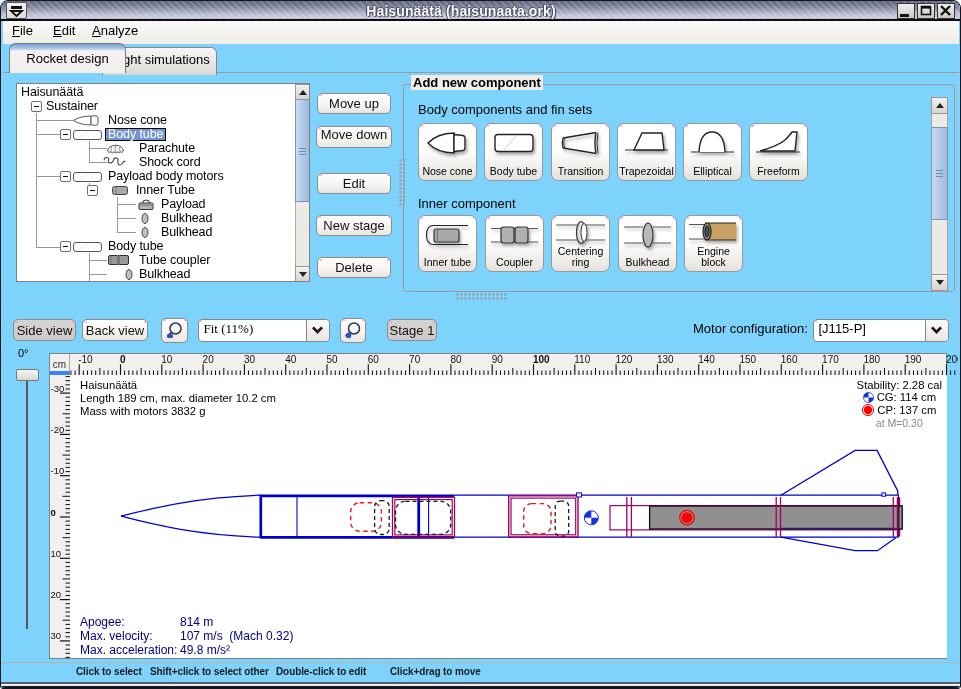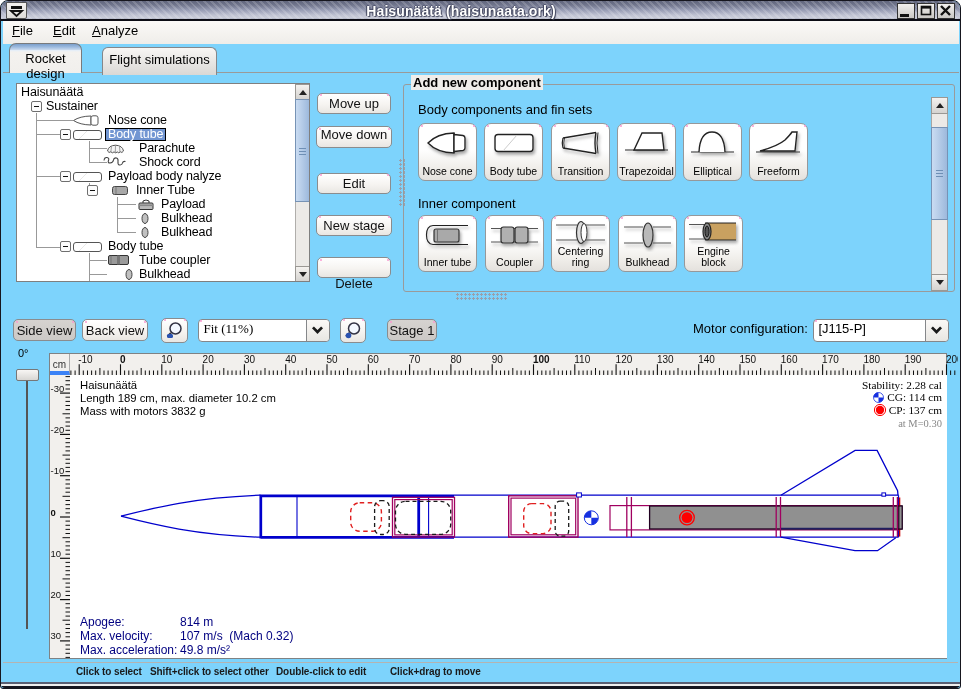--- a/index.html
+++ b/index.html
@@ -11,21 +11,21 @@
   background: repeating-linear-gradient(45deg, rgba(255,255,255,0.16) 0 2px, rgba(255,255,255,0) 2px 5px),
    linear-gradient(#60657c 0%, #71768d 22%, #9499b1 48%, #bfc2d2 78%, #c8cbd8 92%, #b0b3c5 100%);
   border-bottom:2px solid #0c0c14; }
 #titletext { position:absolute; left:0; right:39px; top:1.5px; text-align:center; font-size:14px; font-weight:bold; color:#fff; text-shadow:1px 1px 1px #3a3e56, -1px 0 1px #3a3e56, 0 -1px 1px #50546e; letter-spacing:0.1px;}
 #sysicon { position:absolute; left:5px; top:1px; width:21px; height:17px; background:linear-gradient(#f4f2f0,#dddbd8); border:1px solid #555; border-radius:0 0 2px 0; }
 .winbtn { position:absolute; top:2px; width:18px; height:16px; background:linear-gradient(#f2f0ee,#c9c7c4); border:1px solid #333; }
 
 #menubar { position:absolute; left:2px; top:20px; width:956px; height:23px; background:linear-gradient(#fbf9f7,#efede9); font-size:13px; color:#000; }
 .menuitem { position:absolute; top:2px; }
 
-#tab1 { position:absolute; left:8px; top:42px; width:73px; height:30px; border:1px solid #787a7c; border-bottom:none; border-radius:7px 7px 0 0; background:linear-gradient(#7b9fcc 0px, #9cbade 3px, #c4d6ec 5.5px, #e6eef7 6.5px, #f4f2ef 8px, #f1efec 100%); font-size:13px; text-align:center; padding-top:6.5px; z-index:3;}
+#tab1 { position:absolute; left:8px; top:42px; width:117px; height:30px; border:1px solid #787a7c; border-bottom:none; border-radius:7px 7px 0 0; background:linear-gradient(#7b9fcc 0px, #9cbade 3px, #c4d6ec 5.5px, #e6eef7 6.5px, #f4f2ef 8px, #f1efec 100%); font-size:13px; text-align:center; padding-top:6.5px; z-index:3;}
 #tab2 { position:absolute; left:101px; top:46px; width:115px; height:28px; border:1px solid #85878a; border-bottom:none; border-radius:6px 6px 0 0; background:linear-gradient(#f8f6f4,#dad8d5); font-size:13px; text-align:center; padding-top:3.5px; z-index:2;}
 #tabline { position:absolute; left:2px; top:71px; width:956px; height:1px; background:#9a9a98; z-index:1;}
 
 #tree { position:absolute; left:15px; top:82px; width:294px; height:199px; background:#fff; border:1px solid #7f7f7f; overflow:hidden; font-size:12.5px; letter-spacing:-0.1px; }
 .trow { position:absolute; white-space:nowrap; color:#000; }
 .tline { position:absolute; background:#999; }
 .ebox { position:absolute; width:11px; height:11px; background:#fcfcfc; border:1px solid #6f6f6f; border-radius:2px; }
 .ebox::after { content:""; position:absolute; left:2px; top:4px; width:5px; height:1px; background:#111; }
 #treesel { position:absolute; background:#7296d2; border:1px solid #000; color:#fff; padding:0 2px; }
 
@@ -122,21 +122,21 @@
     <div class="ebox" style="left:43px; top:87px;"></div>
     <div class="ebox" style="left:70px; top:101px;"></div>
     <div class="ebox" style="left:43px; top:157px;"></div>
 
     <div class="trow" style="left:4px; top:1px;">Haisunäätä</div>
     <div class="trow" style="left:29px; top:15px;">Sustainer</div>
     <div class="trow" style="left:91px; top:29px;">Nose cone</div>
     <div id="treesel" style="left:88px; top:43.5px; font-size:12.5px; line-height:11.8px;">Body tube</div>
     <div class="trow" style="left:122px; top:57px;">Parachute</div>
     <div class="trow" style="left:122px; top:71px;">Shock cord</div>
-    <div class="trow" style="left:91px; top:85px;">Payload body nalyze</div>
+    <div class="trow" style="left:91px; top:85px;">Payload body motors</div>
     <div class="trow" style="left:119px; top:99px;">Inner Tube</div>
     <div class="trow" style="left:144px; top:113px;">Payload</div>
     <div class="trow" style="left:144px; top:127px;">Bulkhead</div>
     <div class="trow" style="left:144px; top:141px;">Bulkhead</div>
     <div class="trow" style="left:91px; top:155px;">Body tube</div>
     <div class="trow" style="left:122px; top:169px;">Tube coupler</div>
     <div class="trow" style="left:122px; top:183px;">Bulkhead</div>
 
     <svg class="abs" style="left:55px; top:31px;" width="30" height="11">
         <path d="M1.5 5.5 Q8 1.2 19 1 L19 10 Q8 9.8 1.5 5.5 Z" fill="#fff" stroke="#555" stroke-width="1"></path>
@@ -197,21 +197,21 @@
     <div class="sbbtn" style="left:278px; top:182px; width:15px; height:16px;">
         <span class="arrow-dn"></span>
       </div>
   </div>
 
   
   <div class="btn" style="left:316px; top:91.5px; width:74px; height:21px; padding-top:2px;">Move up</div>
   <div class="btn" style="left:315px; top:125px; width:76px; height:22px; padding-top:0;">Move down</div>
   <div class="btn" style="left:316px; top:171.5px; width:74px; height:21px; padding-top:2px;">Edit</div>
   <div class="btn" style="left:315px; top:213.5px; width:76px; height:21px; padding-top:2px;">New stage</div>
-  <div class="btn" style="left:316px; top:256px; width:74px; height:21px; padding-top:18px;">Delete</div>
+  <div class="btn" style="left:316px; top:256px; width:74px; height:21px; padding-top:2px;">Delete</div>
 
   <div class="dots-v" style="left:398px; top:158px; height:48px;"></div>
 
   
   <div id="group"></div>
   <div id="grouptitle">Add new component</div>
   <div class="glabel" style="left:417px; top:101px;">Body components and fin sets</div>
   <div class="glabel" style="left:417px; top:195px;">Inner component</div>
 
   
@@ -734,21 +734,21 @@
         <path d="M 710.9 162.2 L 785 175.7 L 807.5 175.7 L 825.8 162.7" fill="none" stroke="#0000cc" stroke-width="1.3"></path>
         <rect x="811.9" y="117.9" width="3.7" height="3.3" fill="#fff" stroke="#0000cc" stroke-width="1"></rect>
         <path d="M 823.3 122 L 823.3 162 M 827.4 122 L 827.4 162" stroke="#a00060" stroke-width="1.3" fill="none"></path>
         <line x1="829.6" y1="122.5" x2="829.6" y2="161.5" stroke="#d00000" stroke-width="1.4"></line>
         <rect x="828.8" y="131" width="3.4" height="23" fill="#909090" stroke="#200020" stroke-width="1.2"></rect>
         <circle cx="521.3" cy="142.8" r="7" fill="#fff" stroke="#1630e0" stroke-width="1"></circle>
         <path d="M 521.3 142.8 L 514.3 142.8 A 7 7 0 0 1 521.3 135.8 Z" fill="#1630e0"></path>
         <path d="M 521.3 142.8 L 528.3 142.8 A 7 7 0 0 1 521.3 149.8 Z" fill="#1630e0"></path>
       </svg>
   <div class="abs" style="left:10px; top:3.5px; font-size:11.3px; line-height:13px; color:#000;">Haisunäätä<br>Length 189 cm, max. diameter 10.2 cm<br>Mass with motors 3832 g</div>
-  <div class="abs" style="right:5px; top:3.5px; font-size:11.3px; line-height:12.8px; color:#000; text-align:right;font-family:Liberation Serif, serif;">Stability: 2.28 cal<br><svg width="11" height="11" style="vertical-align:-1.5px;">
+  <div class="abs" style="right:5px; top:3.5px; font-size:11.3px; line-height:12.8px; color:#000; text-align:center;">Stability: 2.28 cal<br><svg width="11" height="11" style="vertical-align:-1.5px;">
           <circle cx="5.5" cy="5.5" r="5" fill="#fff" stroke="#1630e0" stroke-width="0.8"></circle>
           <path d="M5.5 5.5 L0.5 5.5 A5 5 0 0 1 5.5 0.5 Z" fill="#1630e0"></path>
           <path d="M5.5 5.5 L10.5 5.5 A5 5 0 0 1 5.5 10.5 Z" fill="#1630e0"></path>
         </svg> CG: 114 cm<br><svg width="12" height="12" style="vertical-align:-2px;">
           <circle cx="6" cy="6" r="4.2" fill="#ff0000"></circle>
           <circle cx="6" cy="6" r="5.6" fill="none" stroke="#ff0000" stroke-width="1"></circle>
         </svg> CP: 137 cm<br><span style="color:#888; font-size:10.5px;">at M=0.30</span></div>
   <div class="abs navy" style="left:10px; top:240px; font-size:12px; line-height:14px;">Apogee:<br>Max. velocity:<br>Max. acceleration:</div>
   <div class="abs navy" style="left:110px; top:240px; font-size:12px; line-height:14px;">814 m<br>107 m/s&nbsp;&nbsp;(Mach 0.32)<br>49.8 m/s²</div>
 </div>

